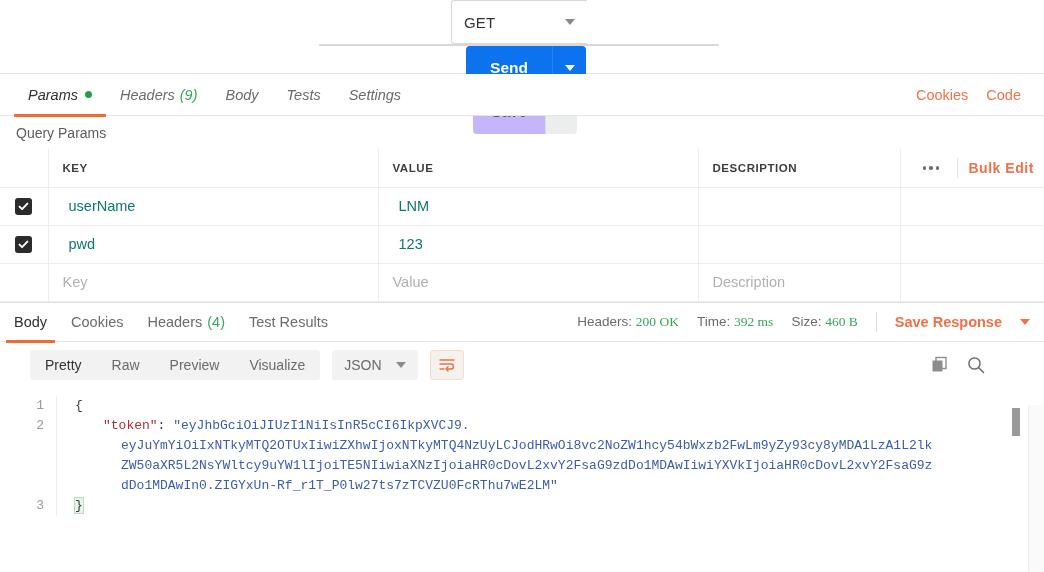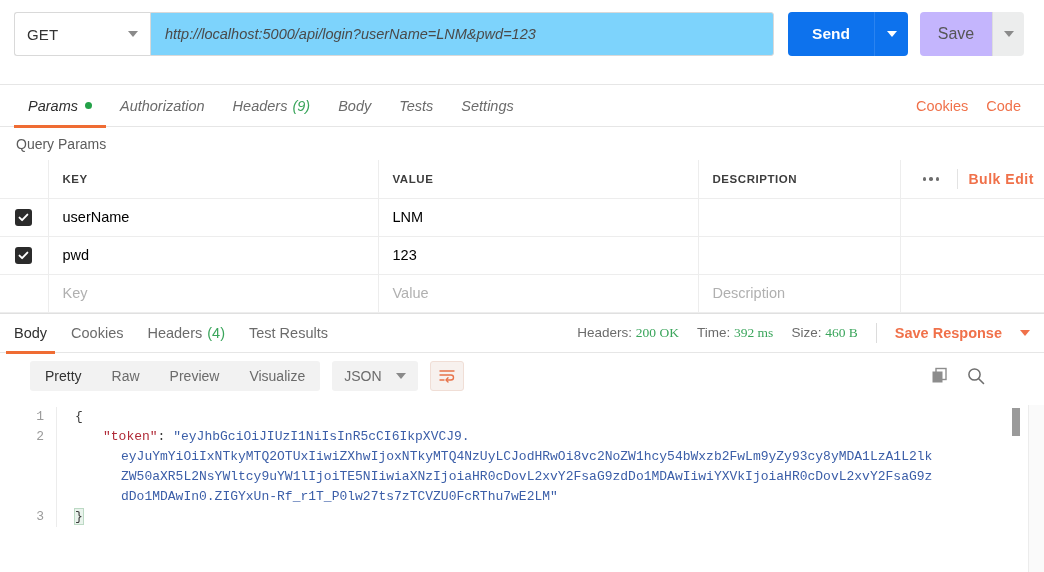--- a/index.html
+++ b/index.html
@@ -8,24 +8,25 @@
     background: #ffffff;
     font-family: "Liberation Sans", sans-serif;
     overflow: hidden;
   }
   body { position: relative; }
 
   
   .url-row {
     display: flex;
     align-items: center;
-    height: 85px;
+    height: 74px;
     padding: 0 20px 16px 14px;
     background: #fff;
     border-bottom: 1px solid #e6e6e6;
+    flex-direction: column;
   }
   .method-select {
     width: 136px; height: 44px;
     border: 1px solid #d9d9d9;
     border-radius: 3px 0 0 3px;
     border-right: none;
     display: flex; align-items: center;
     padding: 0 12px;
     background: #fff;
     position: relative;
@@ -162,21 +163,21 @@
   .col-act { width: 125px; border-right: none !important; }
   .hdr-row { height: 38px; }
   .hdr-row th {
     font-size: 11.5px; font-weight: bold;
     color: #3d3d3d;
     letter-spacing: .55px;
     padding-left: 14px;
     border-top: none;
   }
   .hdr-row th.col-chk { border-top: none; border-bottom: 1px solid #ededed; }
-  .cell-pad { padding-left: 14px; font-size: 14.5px; color: #000000; }
+  .cell-pad { padding-left: 20px; font-size: 14.5px; color: #0f766e; }
   .cell-placeholder { padding-left: 14px; font-size: 14.5px; color: #b0b0b0; }
   .chkwrap { display: flex; align-items: center; justify-content: center; }
   .chkbox {
     width: 17px; height: 17px;
     background: #2b2b2b;
     border-radius: 3px;
     display: flex; align-items: center; justify-content: center;
     cursor: pointer;
   }
   .chkbox svg { display: block; }
@@ -329,23 +330,20 @@
     <div class="save-caret-btn">
       <span class="caret-grey"></span>
     </div>
   </div>
 </div>
 
 <div class="req-tabs">
   <div class="rtab active">
     <span>Params</span>
     <span class="green-dot"></span>
-  </div>
-  <div class="rtab">
-    <span>Authorization</span>
   </div>
   <div class="rtab">
     <span>Headers</span>
     <span class="count-green">(9)</span>
   </div>
   <div class="rtab">
     <span>Body</span>
   </div>
   <div class="rtab">
     <span>Tests</span>

